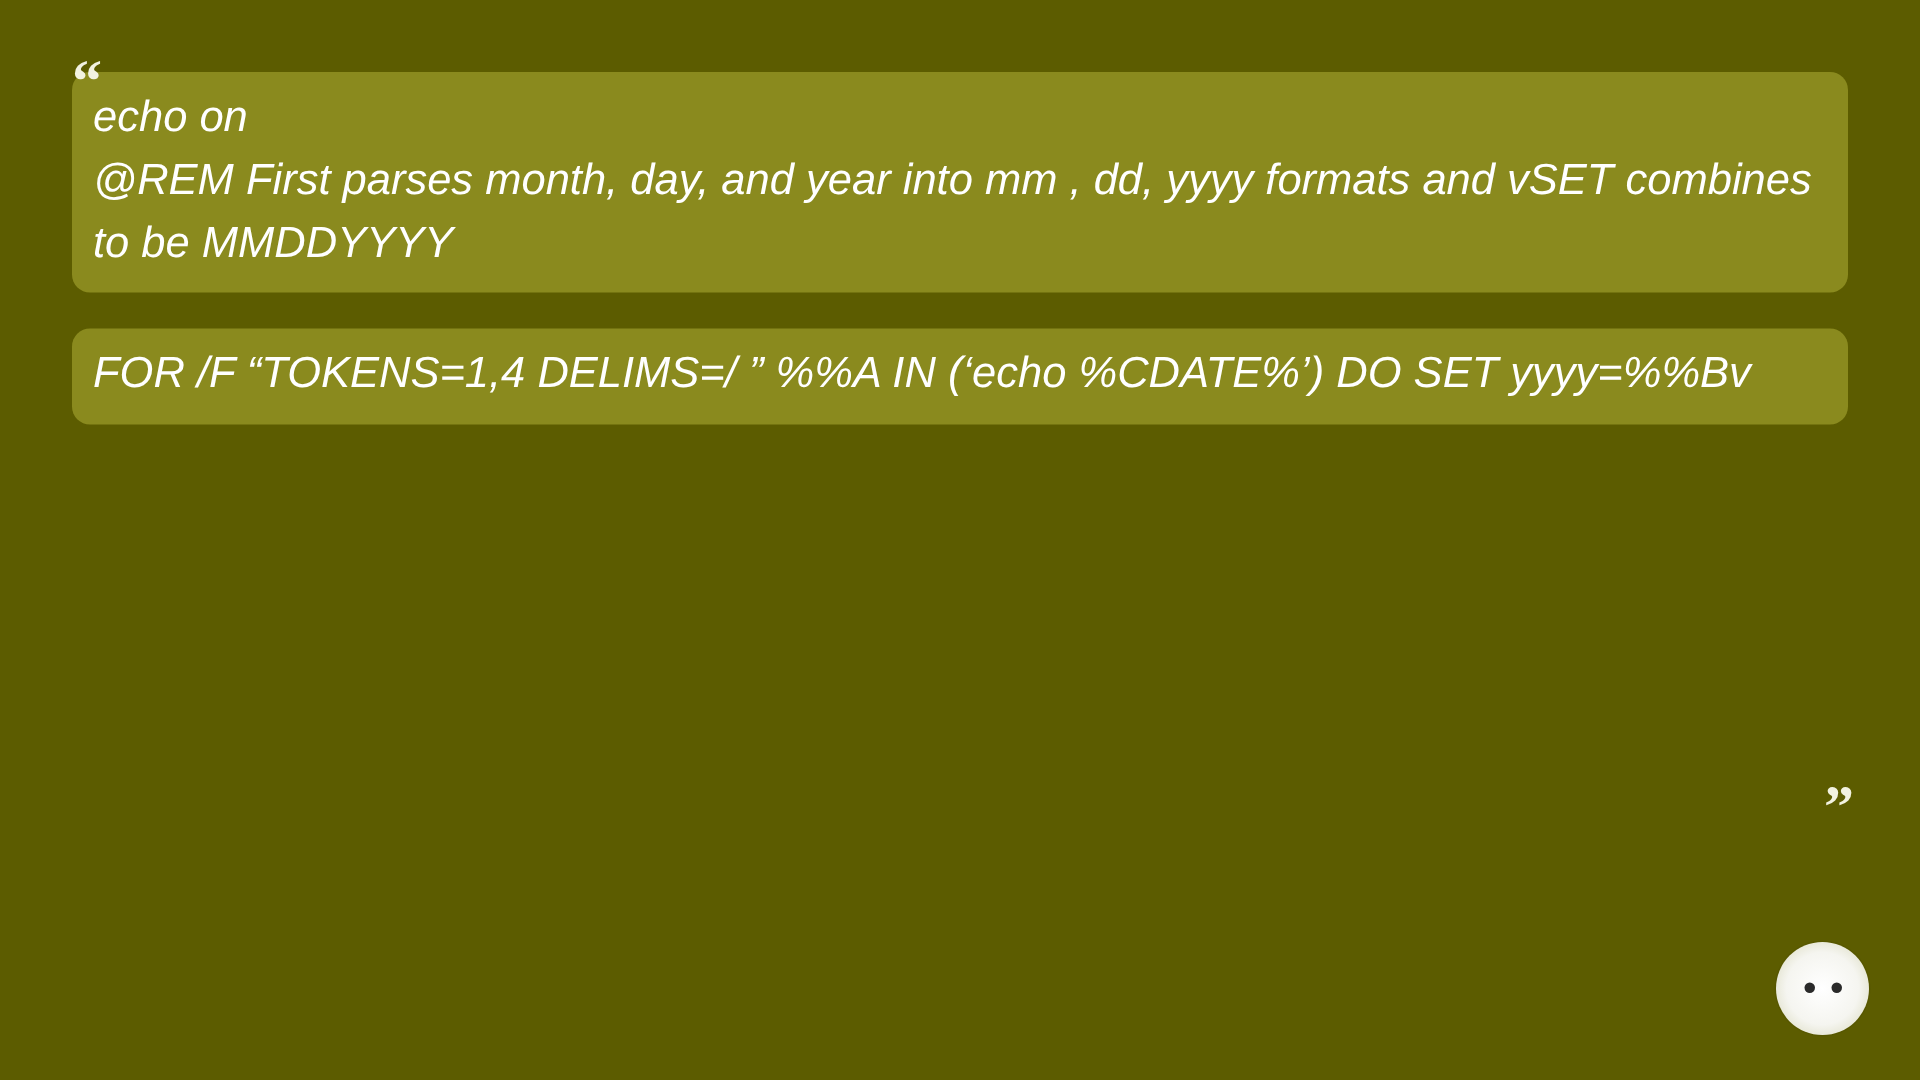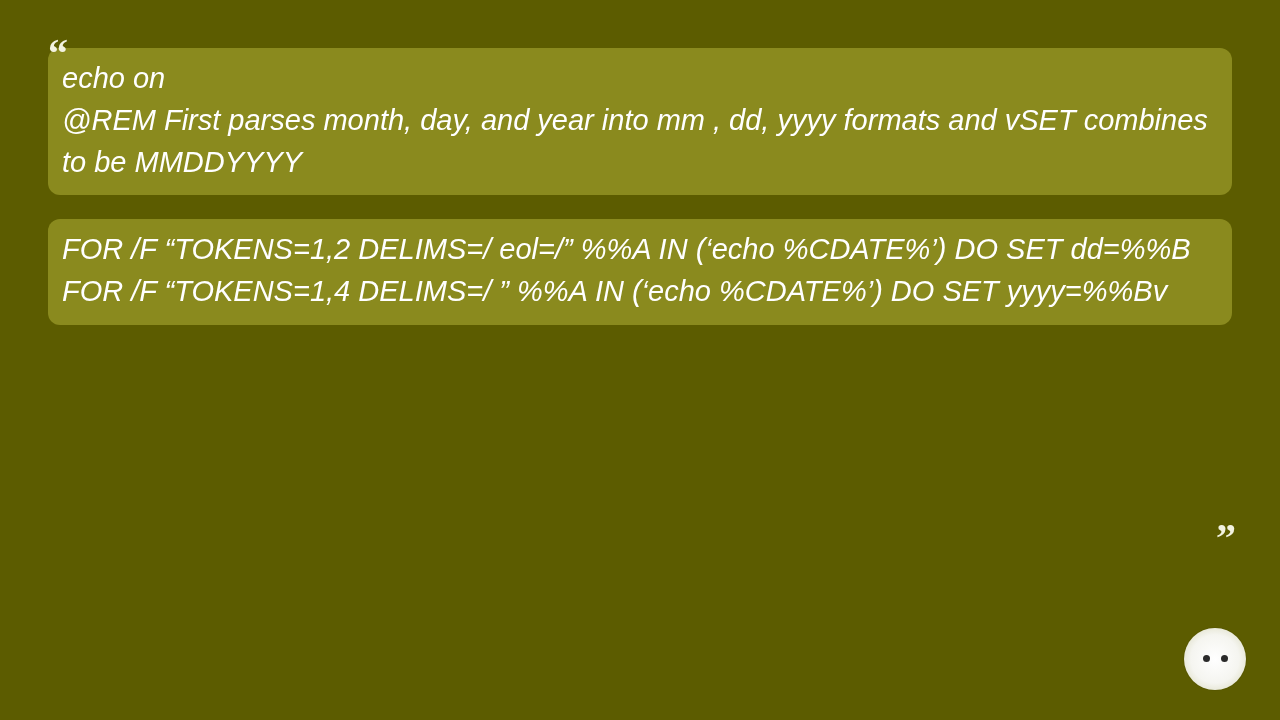--- a/index.html
+++ b/index.html
@@ -80,21 +80,20 @@
 <span class="quote-open">“</span>
 
 <div class="container">
 
   <div class="block block1">
     <span class="line">echo on</span>
     <span class="line">@REM First parses month, day, and year into mm , dd, yyyy formats and vSET combines to be MMDDYYYY</span>
   </div>
 
   <div class="block block2">
-    <span class="line">FOR /F “TOKENS=1,2 DELIMS=/ eol=/” %%A IN (‘echo %CDATE%’) DO SET dd=%%B</span>
     <span class="line">FOR /F “TOKENS=1,4 DELIMS=/ ” %%A IN (‘echo %CDATE%’) DO SET yyyy=%%Bv</span>
   </div>
 
 </div>
 
 <span class="quote-close">”</span>
 
 <div class="emoji-btn" title="neutral-face-emoji">
   <div class="emoji-eyes">
     <div class="emoji-eye"></div>

